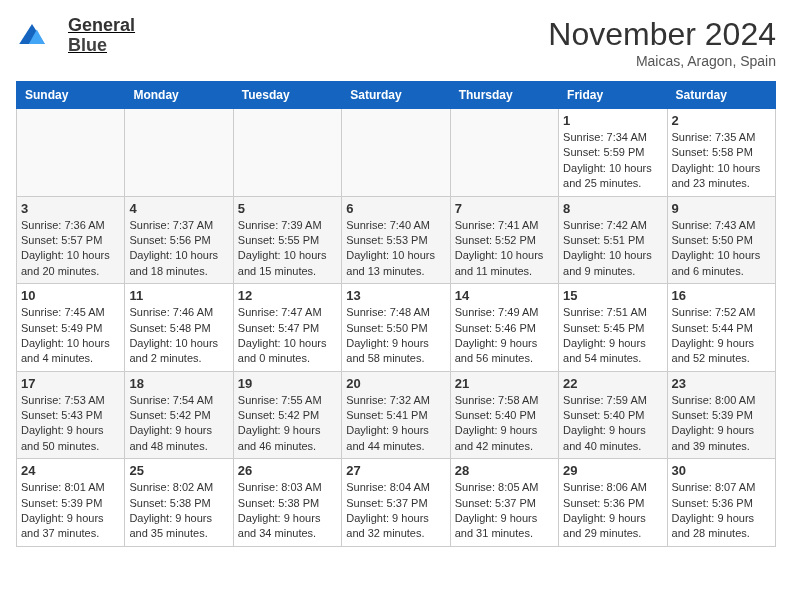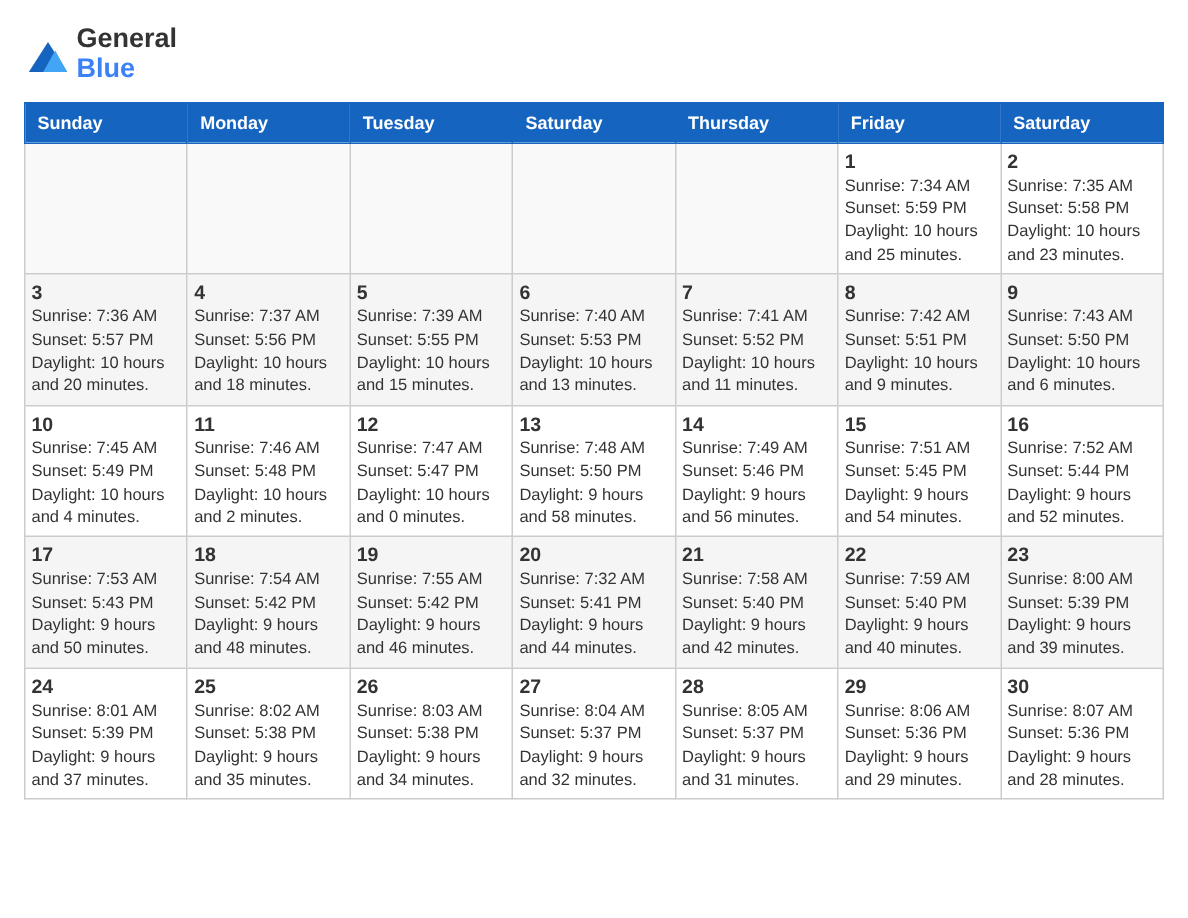--- a/index.html
+++ b/index.html
@@ -11,30 +11,31 @@
       padding: 16px;
     }
     .header {
       display: flex;
       justify-content: space-between;
       align-items: flex-start;
       margin-bottom: 12px;
     }
     .logo {
       display: flex;
-      align-items: flex-end;
-      gap: 3px;
+      align-items: center;
+      gap: 20px;
+      text-decoration: underline;
     }
     .logo-text {
       font-size: 18px;
       font-weight: bold;
       line-height: 1.1;
     }
     .logo-general { color: #333; }
-    .logo-blue { color: #3b82f6; }
+    .logo-blue { color: #404040; }
     .logo-icon {
       width: 32px;
       height: 32px;
     }
     .title-block {
       text-align: right;
     }
     .month-year {
       font-size: 32px;
       font-weight: normal;
@@ -94,20 +95,24 @@
   <div class="logo">
     <svg class="logo-icon" viewBox="0 0 40 40">
       <polygon points="20,5 36,30 4,30" fill="#1565c0"></polygon>
       <polygon points="26,12 36,30 16,30" fill="#42a5f5"></polygon>
     </svg>
     <div class="logo-text">
       <div class="logo-general">General</div>
       <div class="logo-blue">Blue</div>
     </div>
   </div>
+  <div class="title-block">
+    <div class="month-year">November 2024</div>
+    <div class="location">Maicas, Aragon, Spain</div>
+  </div>
 </div>
 
 <table class="calendar">
   <thead>
     <tr>
     <th>Sunday</th>
         <th>Monday</th>
         <th>Tuesday</th>
         <th>Saturday</th>
         <th>Thursday</th>

